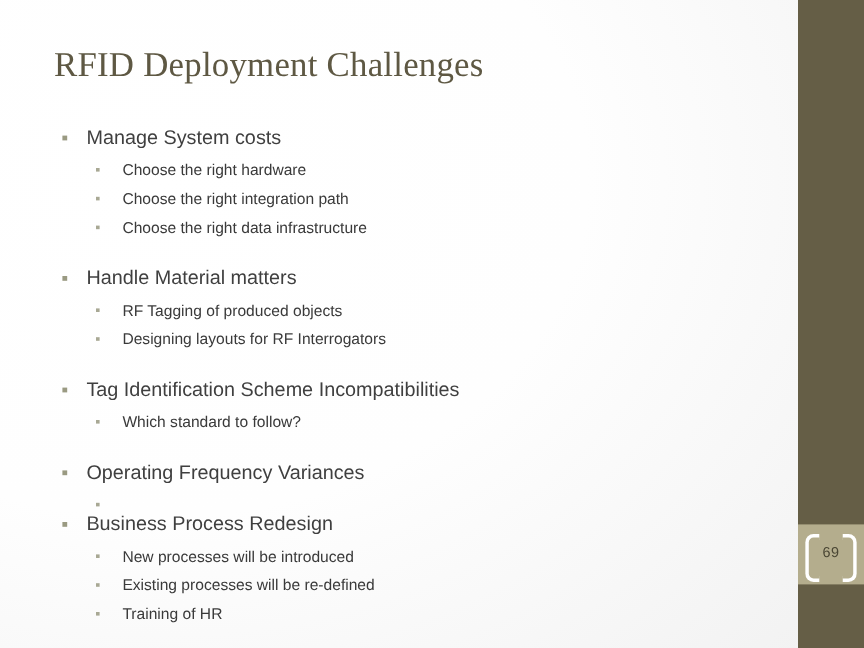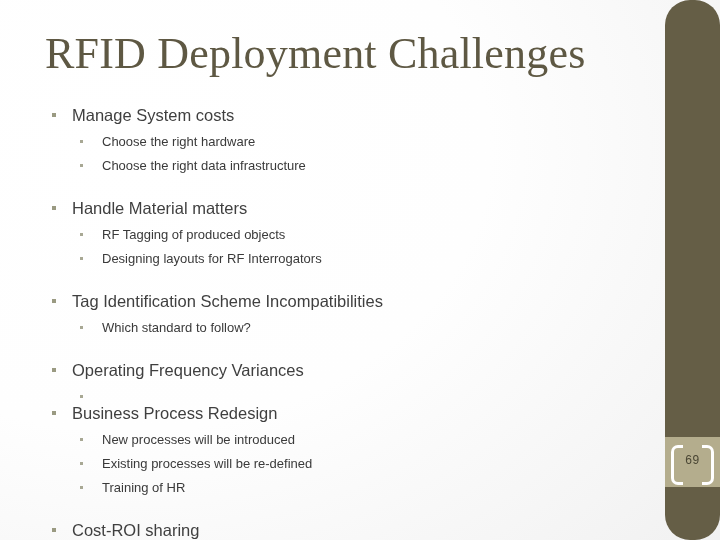--- a/index.html
+++ b/index.html
@@ -24,21 +24,20 @@
   }
 
   
   #sidebar {
     position: absolute;
     top: 0;
     right: 0;
     width: 55px;
     height: 540px;
     background: #655E46;
-    border-radius: 25px;
   }
 
   #page-number-box {
     position: absolute;
     right: 0;
     top: 437px;
     width: 55px;
     height: 50px;
     background: #B4AD8D;
   }
@@ -76,21 +75,21 @@
     letter-spacing: 0.5px;
   }
 
   
   #slide-title {
     position: absolute;
     left: 45px;
     top: 30px;
     width: 590px;
     font-family: "Liberation Serif", serif;
-    font-size: 44px;
+    font-size: 29px;
     line-height: 48px;
     color: #5E5843;
     letter-spacing: 0.2px;
     white-space: nowrap;
   }
 
   
   #body-content {
     position: absolute;
     left: 48px;
@@ -146,20 +145,21 @@
 </head>
 <body>
 
 <div id="slide">
 
   <div id="slide-title">RFID Deployment Challenges</div>
 
   <div id="body-content">
       <div class="lvl1 gap-after"><span class="dot"></span><span>Manage System costs</span></div>
       <div class="lvl2"><span class="dot"></span><span>Choose the right hardware</span></div>
+      <div class="lvl2"><span class="dot"></span><span>Choose the right integration path</span></div>
       <div class="lvl2"><span class="dot"></span><span>Choose the right data infrastructure</span></div>
       <div class="lvl1 gap-before gap-after"><span class="dot"></span><span>Handle Material matters</span></div>
       <div class="lvl2"><span class="dot"></span><span>RF Tagging of produced objects</span></div>
       <div class="lvl2"><span class="dot"></span><span>Designing layouts for RF Interrogators</span></div>
       <div class="lvl1 gap-before gap-after"><span class="dot"></span><span>Tag Identification Scheme Incompatibilities</span></div>
       <div class="lvl2"><span class="dot"></span><span>Which standard to follow?</span></div>
       <div class="lvl1 gap-before gap-after"><span class="dot"></span><span>Operating Frequency Variances</span></div>
       <div class="lvl2"><span class="dot"></span></div>
       <div class="lvl1 gap-before gap-after"><span class="dot"></span><span>Business Process Redesign</span></div>
       <div class="lvl2"><span class="dot"></span><span>New processes will be introduced</span></div>

